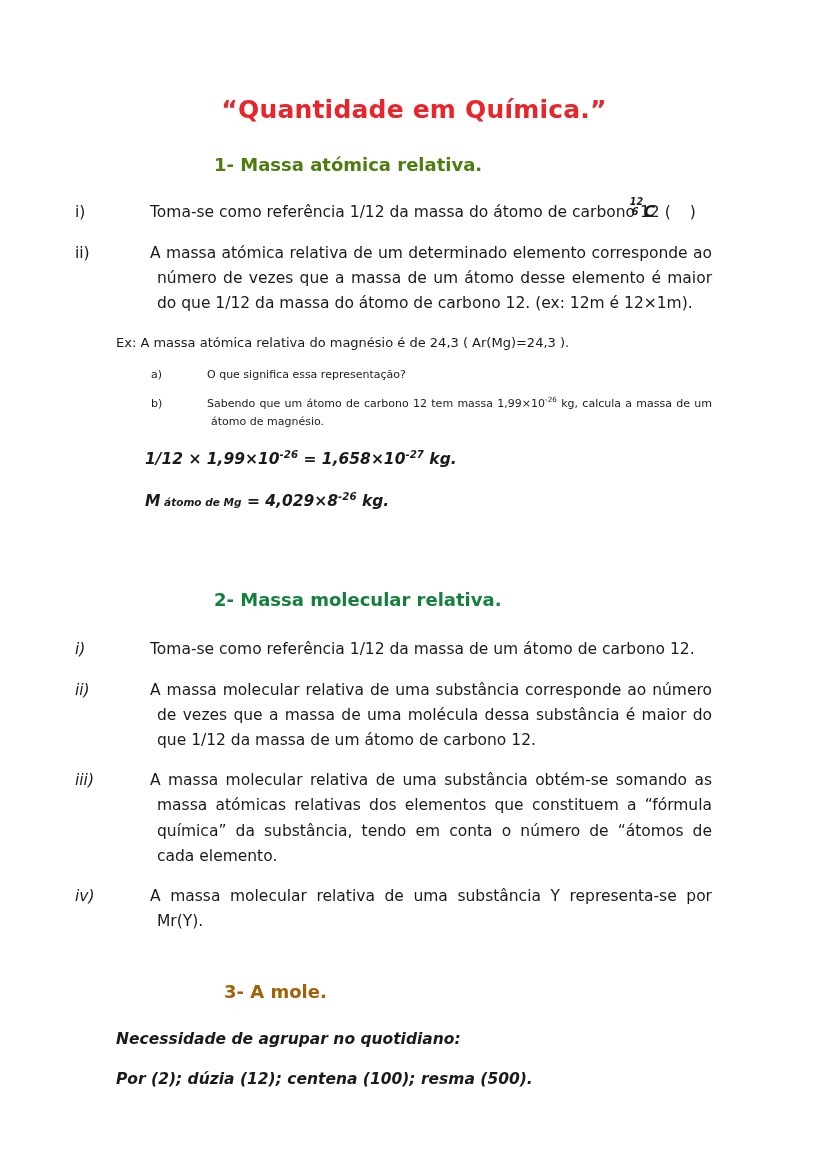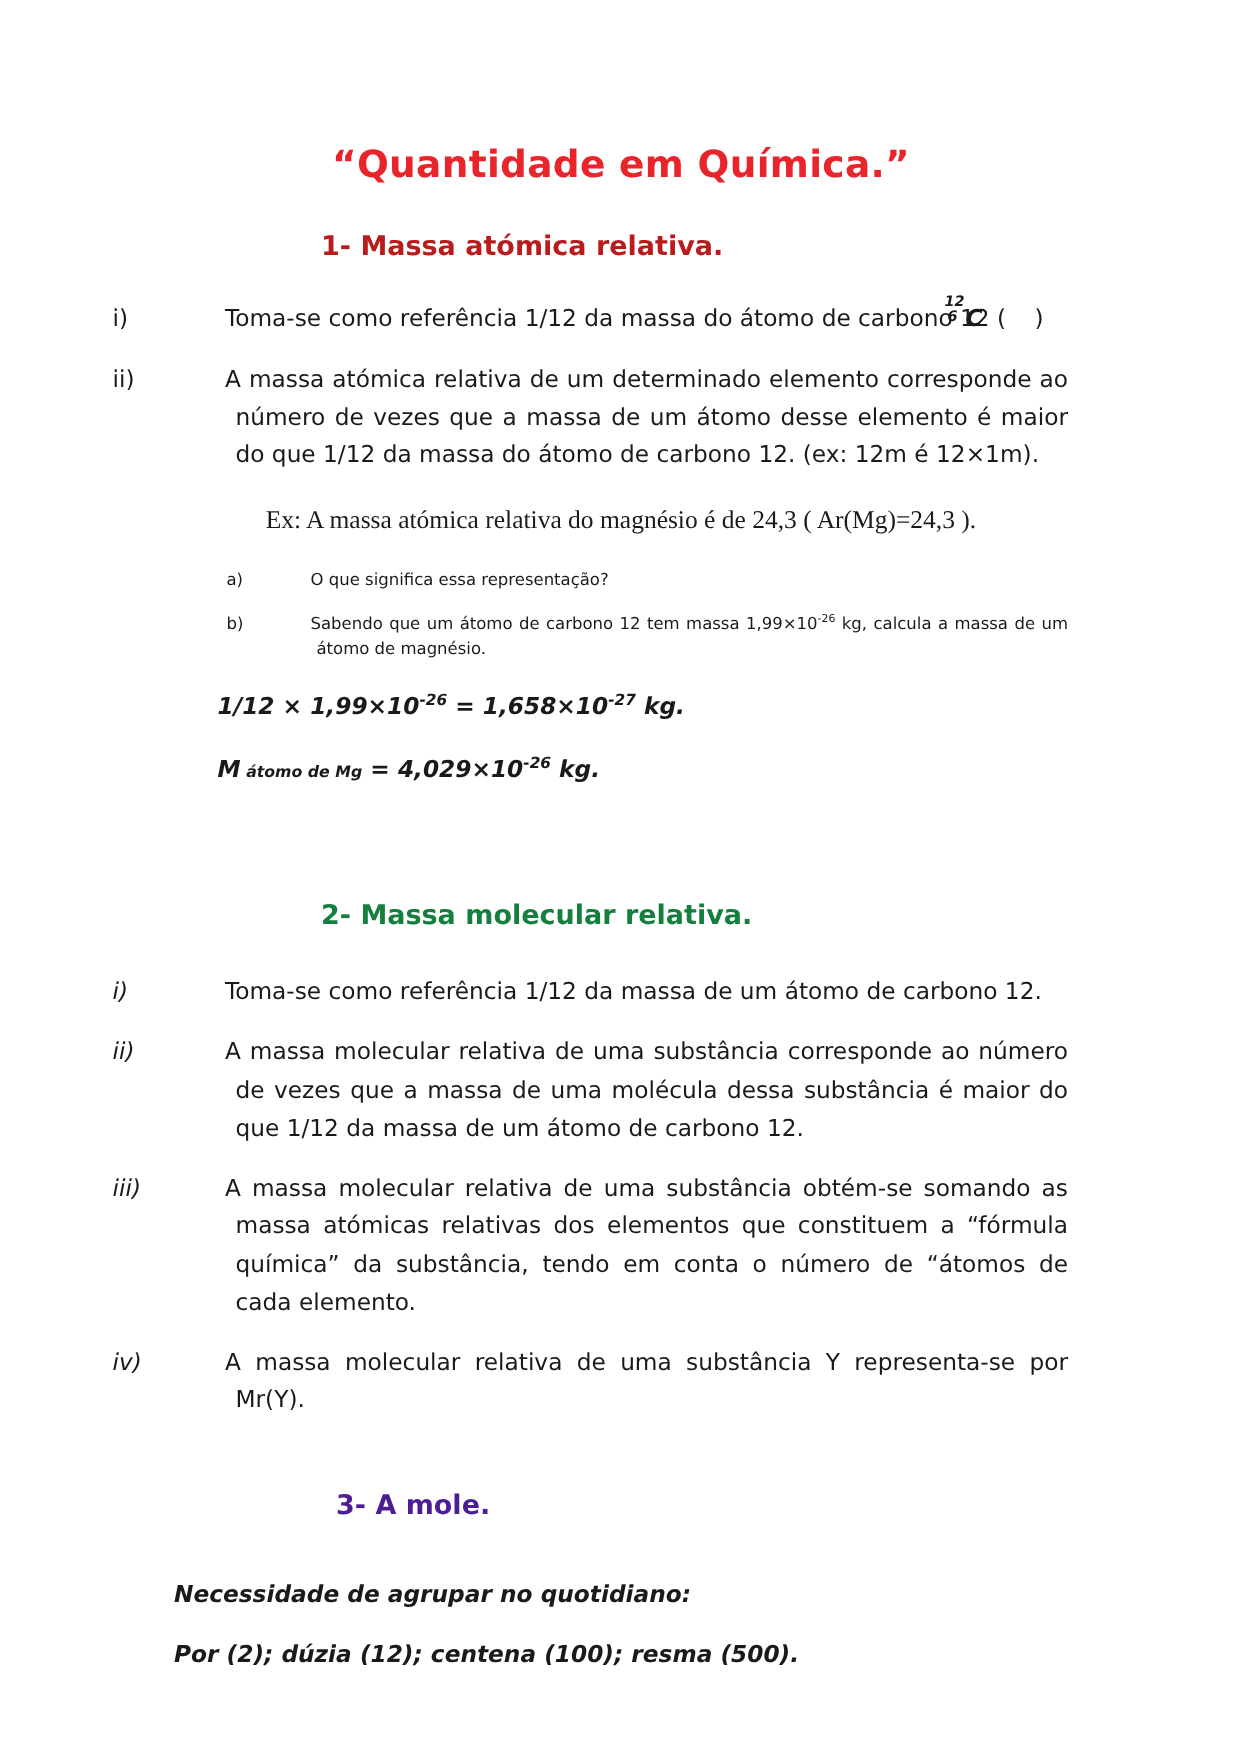--- a/index.html
+++ b/index.html
@@ -36,23 +36,23 @@
   }
 
   
   .section-heading {
     font-size: 18px;
     font-weight: 700;
     margin: 0;
     padding-left: 98px;
     line-height: 1.3;
   }
-  .section-heading.h-1 { color: #b91c1c; margin-bottom: 24px; }
+  .section-heading.h-1 { color: #4d7c0f; margin-bottom: 24px; }
   .section-heading.h-2 { color: #15803d; margin-bottom: 26px; margin-top: 28px; }
-  .section-heading.h-3 { color: #4c1d95; margin-bottom: 36px; padding-left: 108px; }
+  .section-heading.h-3 { color: #a16207; margin-bottom: 24px; padding-left: 108px; }
   .block {
     margin: 0 0 1px 0;
   }
 
   
   .roman-item {
     display: block;
     font-size: 15.5px;
     line-height: 1.62;
     text-align: justify;
@@ -76,24 +76,23 @@
     margin-left: 65px;
     padding-left: 30px;
     text-indent: -30px;
   }
   .letter-item .mark {
     display: inline-block;
     min-width: 26px;
   }
 
   .plain-line {
-    font-size: 17px;
+    font-size: 13px;
     line-height: 1.62;
-    text-align: center;
-    font-family: Liberation Serif, serif;
+    text-align: left;
   }
 
   
   .formula {
     font-style: italic;
     font-weight: 600;
     font-size: 15.5px;
     line-height: 1.7;
     margin-left: 29px;
     text-align: left;
@@ -169,21 +168,21 @@
 
     <p class="letter-item">
       <span class="mark">b)</span><span>Sabendo que um átomo de carbono 12 tem massa 1,99×10</span><sup>-26</sup><span> kg, calcula a massa de um átomo de magnésio.</span>
     </p>
 
     <p class="formula">
       <span>1/12 × 1,99×10</span><sup>-26</sup><span> = 1,658×10</span><sup>-27</sup><span> kg.</span>
     </p>
 
     <p class="formula">
-      <span>M</span><span class="sub-label"> átomo de Mg</span><span> = 4,029×10</span><sup>-26</sup><span> kg.</span>
+      <span>M</span><span class="sub-label"> átomo de Mg</span><span> = 4,029×8</span><sup>-26</sup><span> kg.</span>
     </p>
   </div>
 
   <div class="spacer-30"></div>
 
   <h2 class="section-heading h-2">2- Massa molecular relativa.</h2>
 
   <div class="block">
     <p class="roman-item italic-mark">
       <span class="mark">i)</span><span>Toma-se como referência 1/12 da massa de um átomo de carbono 12.</span>

